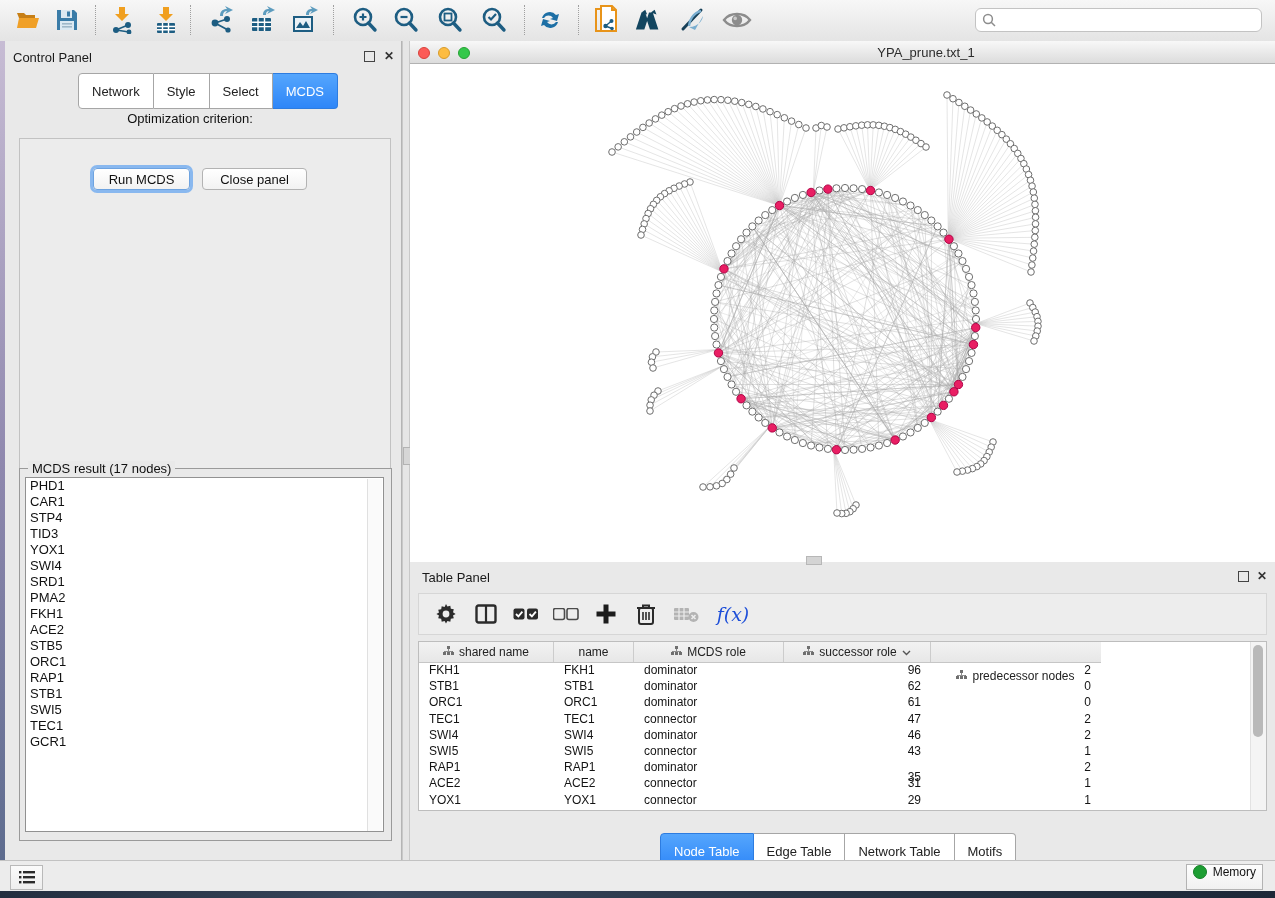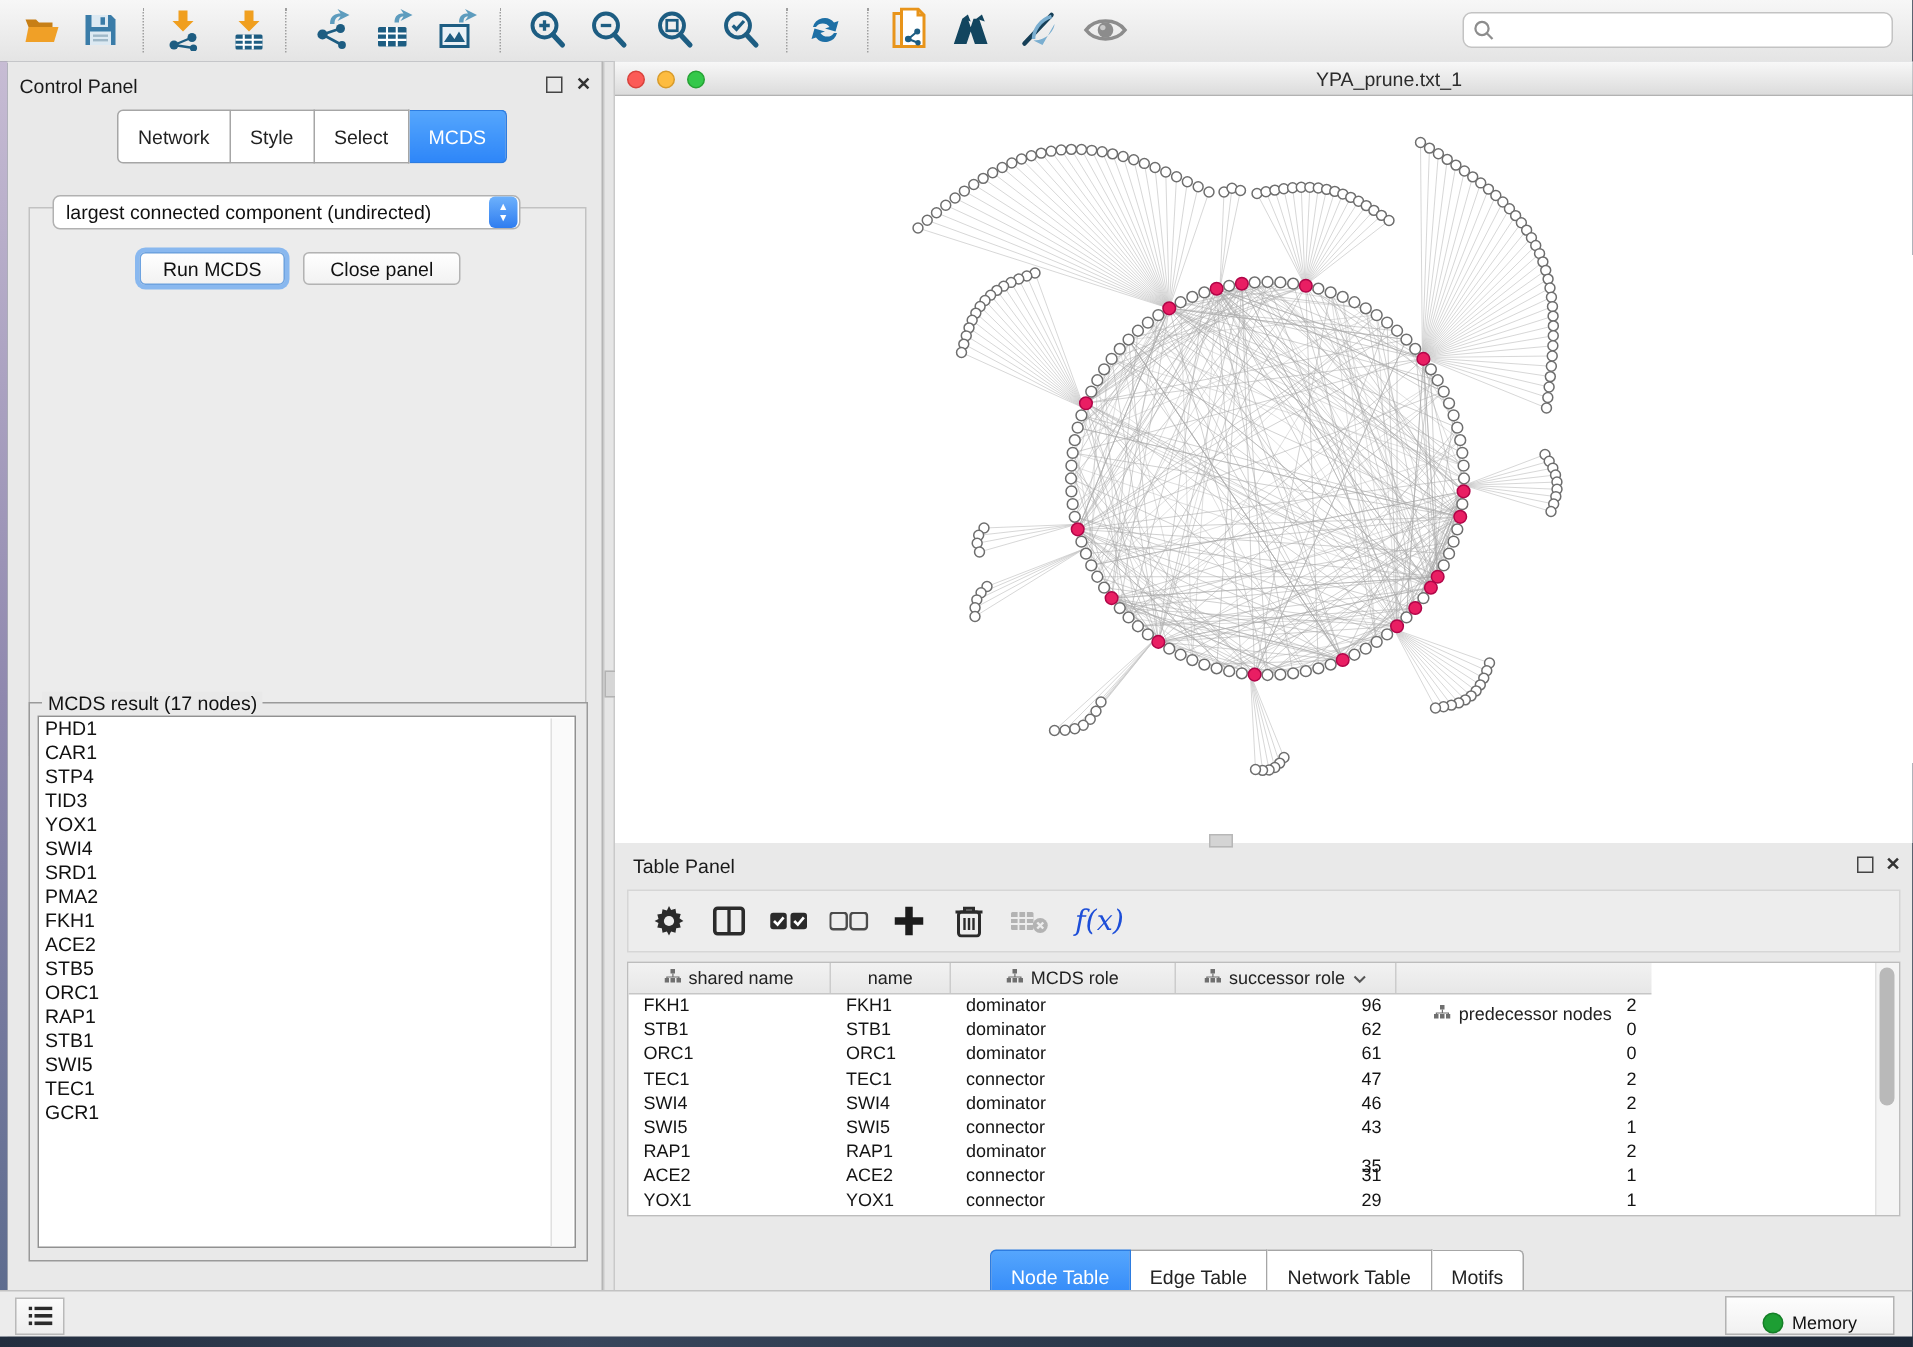--- a/index.html
+++ b/index.html
@@ -80,22 +80,22 @@
   .trow{position:absolute;left:0;display:flex;height:16px;align-items:center;}
   .td{font-size:12px;color:#141414;box-sizing:border-box;padding:0 10px;white-space:nowrap;overflow:hidden;}
   .td.num{text-align:right;}
   #tscroll{position:absolute;right:0;top:0;width:15px;height:168px;background:#f4f4f4;border-left:1px solid #e2e2e2;}
   #tthumb{position:absolute;left:2px;top:3px;width:10px;height:92px;background:#b9b9b9;border-radius:5px;}
 
   
   #statusbar{left:0;top:860px;width:1275px;height:31px;background:#ececec;border-top:1px solid #c2c2c2;box-sizing:border-box;}
   #listbtn{position:absolute;left:10px;top:4px;width:31px;height:23px;background:linear-gradient(#fbfbfb,#eee);
      border:1px solid #b9b9b9;display:flex;align-items:center;justify-content:center;}
-  #membtn{position:absolute;right:12px;top:3px;height:24px;padding:0 24px;background:linear-gradient(#fdfdfd,#f1f1f1);
-     border:1px solid #b3b3b3;display:flex;align-items:flex-end;gap:6px;font-size:12px;color:#111;}
+  #membtn{position:absolute;right:12px;top:3px;height:24px;padding:0 6px;background:linear-gradient(#fdfdfd,#f1f1f1);
+     border:1px solid #b3b3b3;display:flex;align-items:flex-start;gap:6px;font-size:12px;color:#111;}
   #memdot{width:12px;height:12px;border-radius:50%;background:#1d9e33;border:1px solid #157f27;}
 </style>
 </head>
 <body>
 
 <div id="app">
 
   <div id="toolbar" class="abs">
     <div class="tb-icon" style="left:13px">
       <svg width="26" height="24" viewBox="0 0 26 24">
@@ -246,28 +246,22 @@
     <div class="win-btn" style="left:378px;top:9px;font-weight:bold">✕</div>
 
     <div class="seg-bar" style="left:73px;top:32px" id="ctrl-tabs">
         <div class="seg">Network</div>
         <div class="seg">Style</div>
         <div class="seg">Select</div>
         <div class="seg active">MCDS</div>
       </div>
 
     <div id="mcds-inner" class="abs"></div>
-
-    <div id="criterion" class="abs">
-      <div class="val">largest connected component (undirected)</div>
-      <div class="stepper">
-          <span>▲</span>
-          <span>▼</span>
-        </div>
-    </div>
+    <div id="opt-label" class="abs">Optimization criterion:</div>
+
 
     <div class="mac-btn focused" style="left:88px;top:127px;width:97px">Run MCDS</div>
     <div class="mac-btn" style="left:197px;top:127px;width:105px">Close panel</div>
 
     <div id="result-group" class="abs">
       <div id="result-legend">MCDS result (17 nodes)</div>
       <div id="result-list">
         <div class="item">PHD1</div>
           <div class="item">CAR1</div>
           <div class="item">STP4</div>

